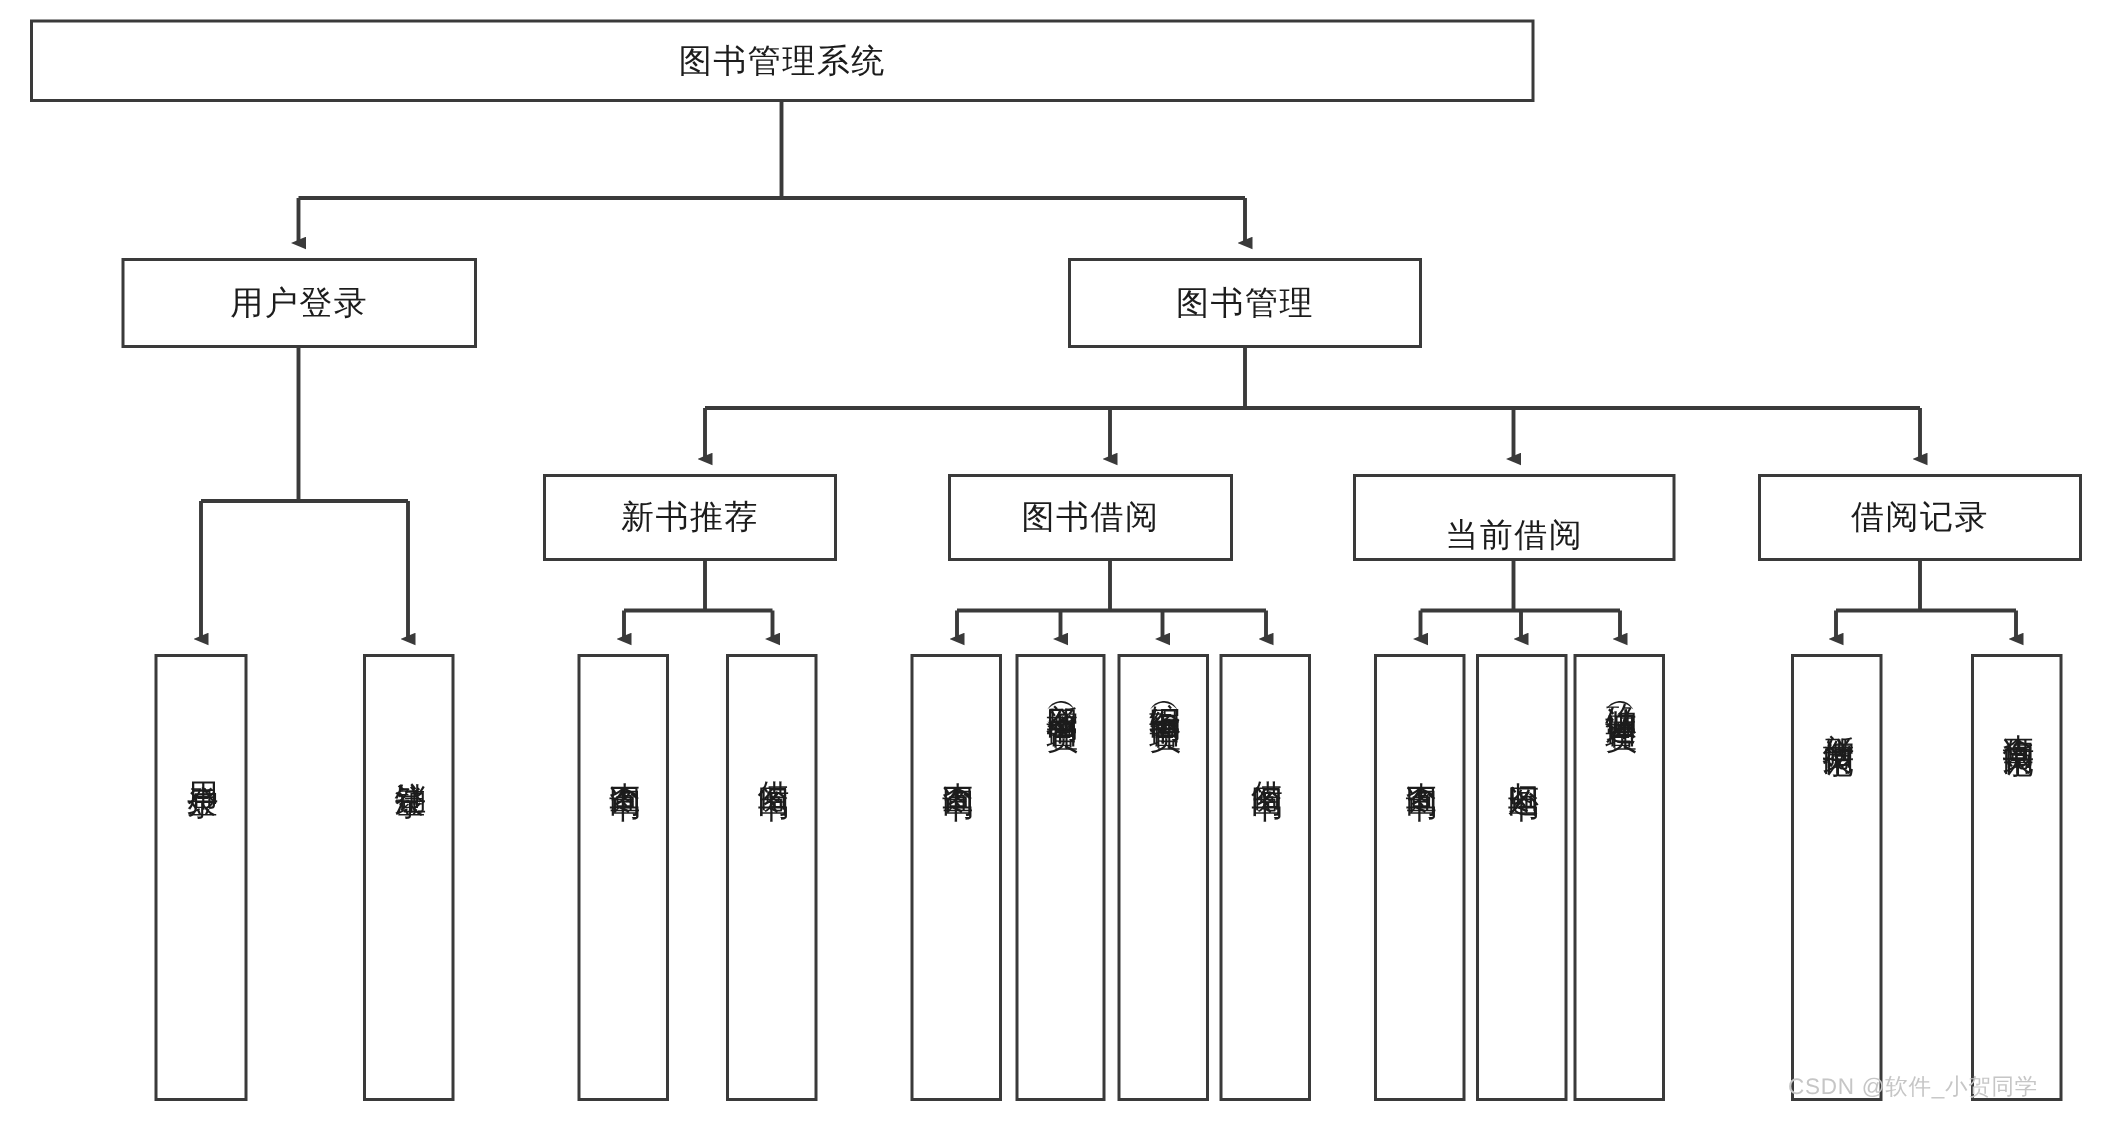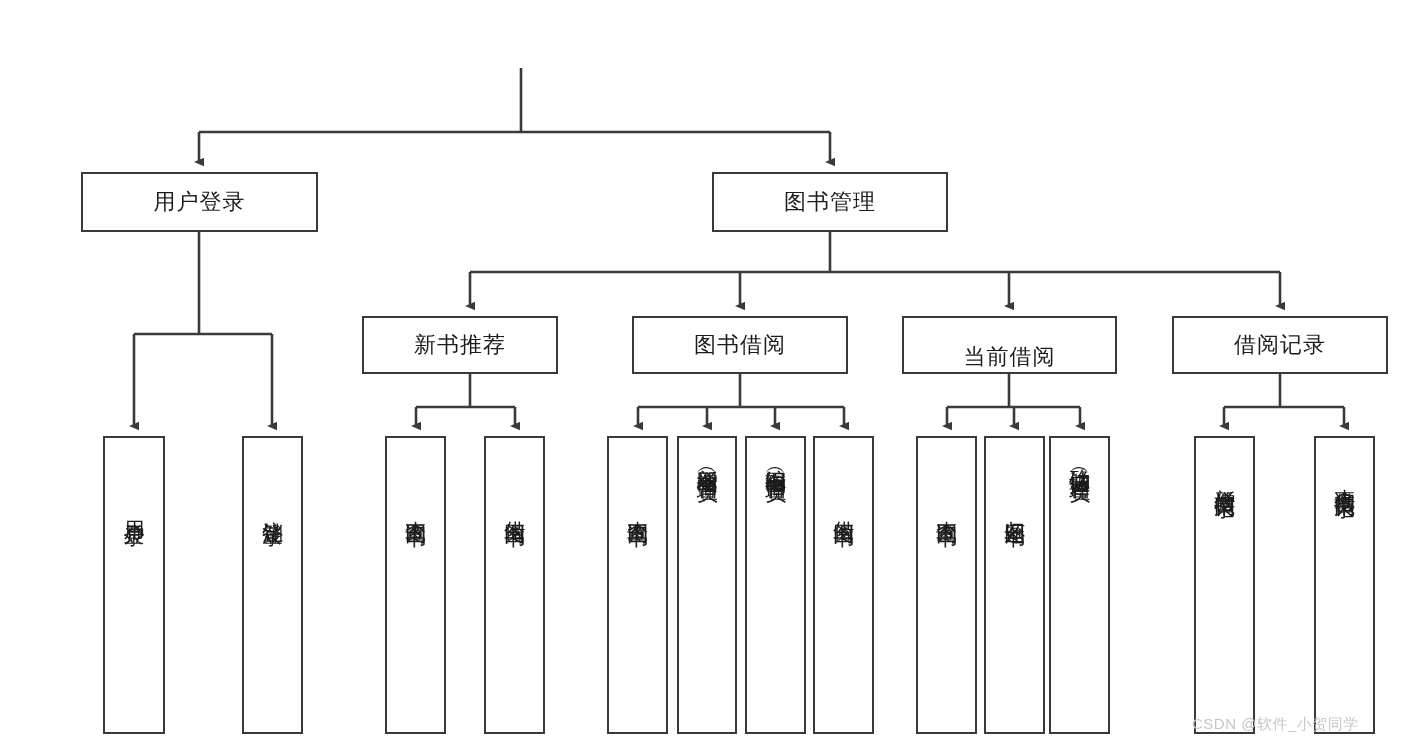--- a/index.html
+++ b/index.html
@@ -113,32 +113,35 @@
       <path d="M1014,407 L1014,426" marker-end="url(#arrow)"></path>
       <path d="M1080,407 L1080,426" marker-end="url(#arrow)"></path>
 
       <path d="M1280,374 L1280,407"></path>
       <path d="M1224,407 L1344,407"></path>
       <path d="M1224,407 L1224,426" marker-end="url(#arrow)"></path>
       <path d="M1344,407 L1344,426" marker-end="url(#arrow)"></path>
     </g>
   </svg>
 
+  <div class="node horiz" id="n-root" style="left: 20px; top: 13px; width: 1003px; height: 55px;">
+    <span>图书管理系统</span>
+  </div>
 
   <div class="node horiz" id="n-l1-0" style="left: 81px; top: 172px; width: 237px; height: 60px;">
     <span>用户登录</span>
   </div>
   <div class="node horiz" id="n-l1-1" style="left: 712px; top: 172px; width: 236px; height: 60px;">
     <span>图书管理</span>
   </div>
 
   <div class="node horiz" id="n-l2-0" style="left: 362px; top: 316px; width: 196px; height: 58px;">
     <span>新书推荐</span>
   </div>
-  <div class="node horiz" id="n-l2-1" style="left: 632px; top: 316px; width: 216px; height: 58px;">
+  <div class="node horiz" id="n-l2-1" style="left: 632px; top: 316px; width: 190px; height: 58px;">
     <span>图书借阅</span>
   </div>
   <div class="node horiz" id="n-l2-2" style="left: 902px; top: 316px; width: 215px; height: 58px; align-items: flex-end;">
     <span>当前借阅</span>
   </div>
   <div class="node horiz" id="n-l2-3" style="left: 1172px; top: 316px; width: 216px; height: 58px;">
     <span>借阅记录</span>
   </div>
 
   <div class="node vert mid" id="n-leaf-0" style="left: 103px; top: 436px; width: 62px; height: 298px;">

